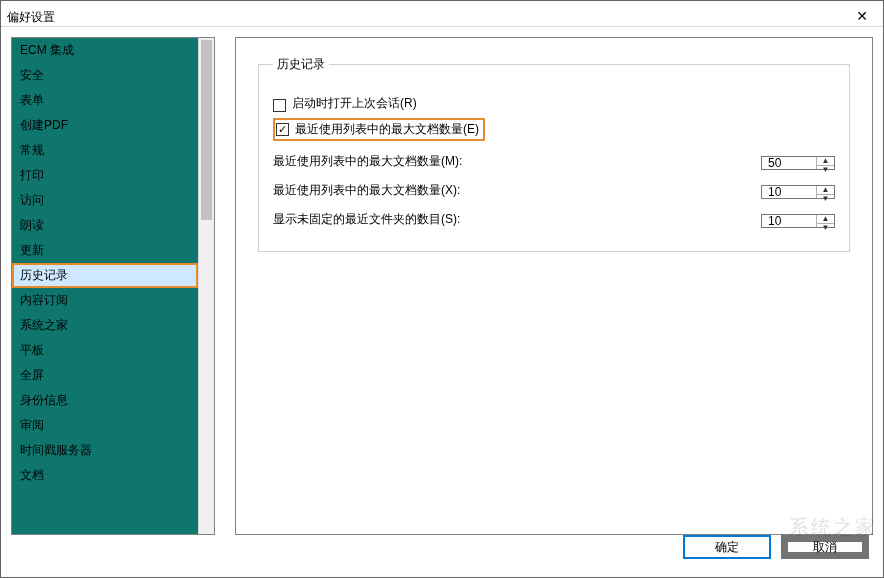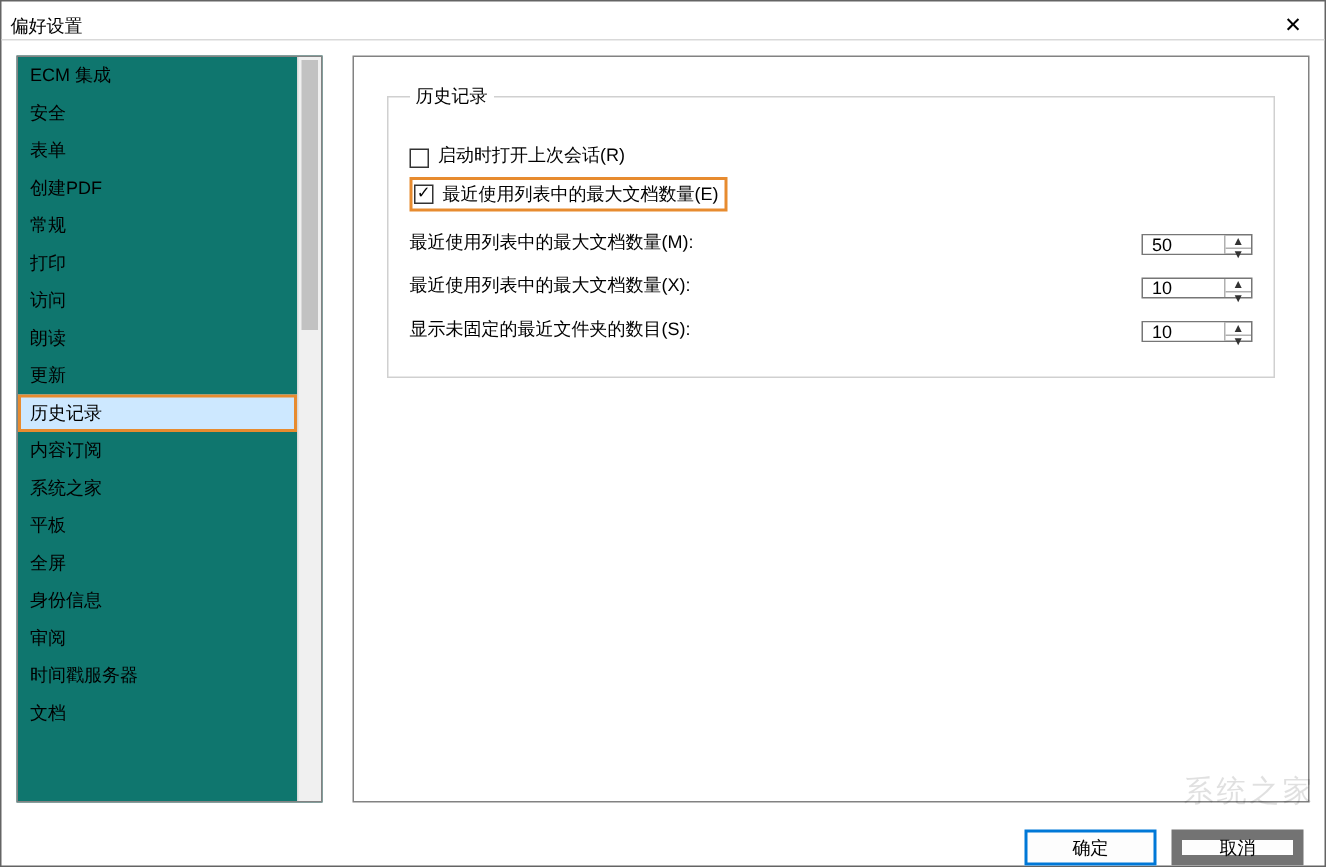--- a/index.html
+++ b/index.html
@@ -148,21 +148,21 @@
     justify-content: center;
     font-size: 8px;
     line-height: 1;
     cursor: pointer;
     color: #333;
   }
   .spin div:first-child { border-bottom: 1px solid #b0b0b0; }
   .footer {
     height: 42px;
     display: flex;
-    align-items: flex-end;
+    align-items: flex-start;
     justify-content: flex-end;
     padding: 0 14px;
     gap: 10px;
   }
   .btn {
     min-width: 88px;
     height: 24px;
     border: 7px solid #737373;
     background: #fdfdfd;
     display: flex;

